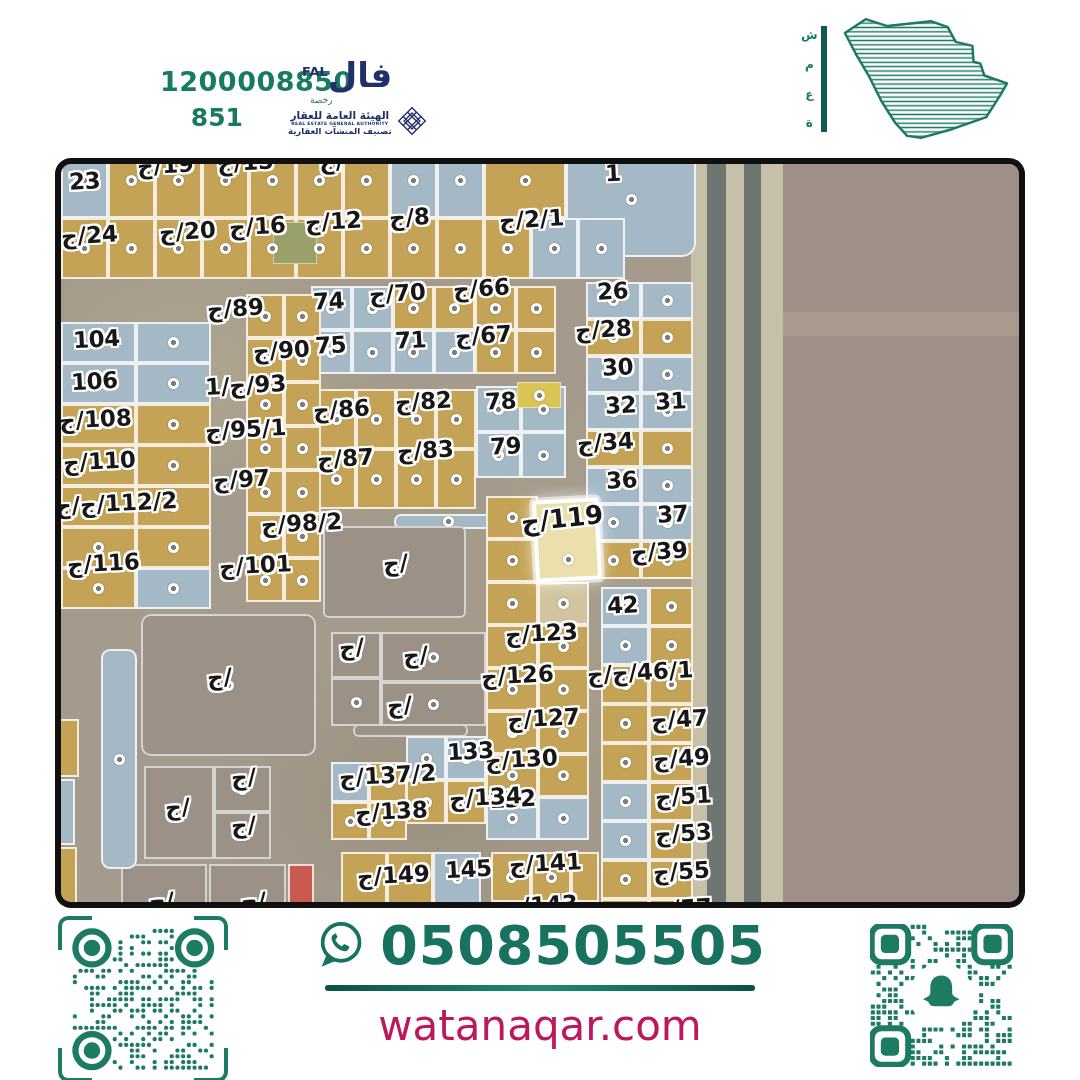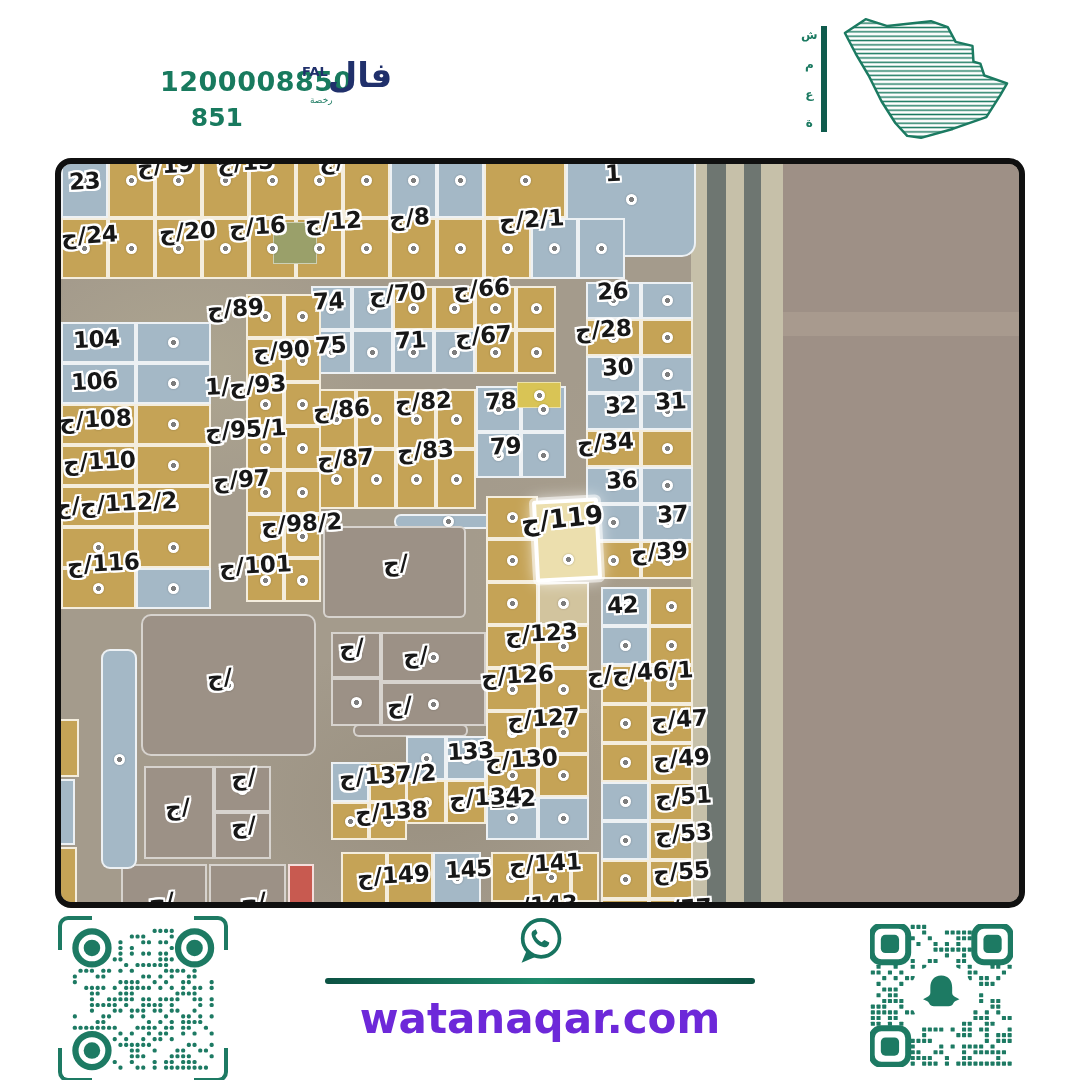--- a/index.html
+++ b/index.html
@@ -60,37 +60,53 @@
   .bracket{position:absolute;width:30px;height:30px;border:0 solid #1d7a63;z-index:5;}
   .br-tl{left:-6px;top:-4px;border-left-width:4px;border-top-width:4px;border-top-left-radius:10px;}
   .br-tr{right:-6px;top:-4px;border-right-width:4px;border-top-width:4px;border-top-right-radius:10px;}
   .br-bl{left:-6px;bottom:-4px;border-left-width:4px;border-bottom-width:4px;border-bottom-left-radius:10px;}
   .br-br{right:-6px;bottom:-4px;border-right-width:4px;border-bottom-width:4px;border-bottom-right-radius:10px;}
   .center-col{position:absolute;left:290px;top:6px;width:500px;display:flex;flex-direction:column;align-items:center;}
   .wa-row{display:flex;align-items:center;gap:14px;}
   .wa-number{font-size:54px;font-weight:700;color:#17735f;letter-spacing:1px;}
   .divider{width:430px;height:6px;border-radius:3px;margin:8px 0 10px 0;
            background:linear-gradient(90deg,#0c5243,#1d8a6b 50%,#0c5243);}
-  .site{font-size:42px;font-weight:700;color:#6d28d9;}
+  .site{font-size:42px;font-weight:400;color:#be185d;}
 </style>
 <style>.f-y{background:#c5a356}.f-b{background:#a4b8c6}.f-g{background:#9c9186}.f-r{background:#c85a50}.f-t{background:#d2c49e}.f-d{background:#9e9086}.f-ds{background:#a89a8e}.f-rb{background:#c6c0a9}.f-ln{background:#6e7671}.f-s1{background:#9aa06a}.f-s2{background:#d9c455}</style></head>
 <body>
 
 <div class="page">
 
   <div class="header">
     <div class="numbers">
       <div class="num1">1200008850</div>
       <div class="num2">851</div>
     </div>
     <div class="fal">
       <span class="fal-en">FAL</span>
       <span class="fal-ar">فال</span>
     </div>
     <div class="fal-sub">رخصة</div>
+    <div class="authority">
+      <div class="auth-text">
+        <div class="auth1">الهيئة العامة للعقار</div>
+        <div class="auth2">REAL ESTATE GENERAL AUTHORITY</div>
+        <div class="auth3">تصنيف المنشآت العقارية</div>
+      </div>
+      <span>
+        <svg width="30" height="30" viewBox="0 0 24 24">
+          <g fill="none" stroke="#20306b" stroke-width="1.1" transform="rotate(45 12 12)">
+            <rect x="4.5" y="4.5" width="15" height="15"></rect>
+            <rect x="7.5" y="7.5" width="9" height="9"></rect>
+            <path d="M4.5,9.5 H19.5 M4.5,14.5 H19.5 M9.5,4.5 V19.5 M14.5,4.5 V19.5"></path>
+          </g>
+        </svg>
+      </span>
+    </div>
     <div class="side-letters">
       <span>ش</span>
       <span>م</span>
       <span>ع</span>
       <span>ة</span>
     </div>
     <div class="vbar"></div>
     <div class="saudi">
       <svg width="178" height="134" viewBox="0 0 180 135">
         <defs>
@@ -739,20 +755,21 @@
     <div class="center-col">
       <div class="wa-row">
         <span>
           <svg width="52" height="52" viewBox="0 0 48 48">
             <circle cx="25" cy="22.5" r="17" fill="none" stroke="#17735f" stroke-width="3.4"></circle>
             <path d="M12,33 L7,45 L19,40 Z" fill="#17735f"></path>
             <path d="M19.5,14.5 c-2.2,.6-3.8,2.2-3.2,4.8 1.2,5.6 5.8,10.2 11.4,11.3 2.6,.5 4.2-1.1 4.7-3.3
                      l.2-1 -4.6-2.3 -2.5,2 c-2.6-1.3-4.7-3.4-5.8-6 l2-2.5 -1.7-3.6 Z" fill="#17735f"></path>
           </svg>
         </span>
+        <span class="wa-number">0508505505</span>
       </div>
       <div class="divider"></div>
       <div class="site">watanaqar.com</div>
     </div>
 
     <div class="qr-wrap qr-right">
       <div id="qr2" style="position:absolute;left:8px;top:4px;"><svg width="142.5" height="142.5" viewBox="0 0 142.5 142.5">
             <rect x="40.7" y="0.8" width="4.1" height="4.1" rx="0.6" fill="#1d7a63"></rect>
             <rect x="46.4" y="0.8" width="4.1" height="4.1" rx="0.6" fill="#1d7a63"></rect>
             <rect x="52.1" y="0.8" width="4.1" height="4.1" rx="0.6" fill="#1d7a63"></rect>

